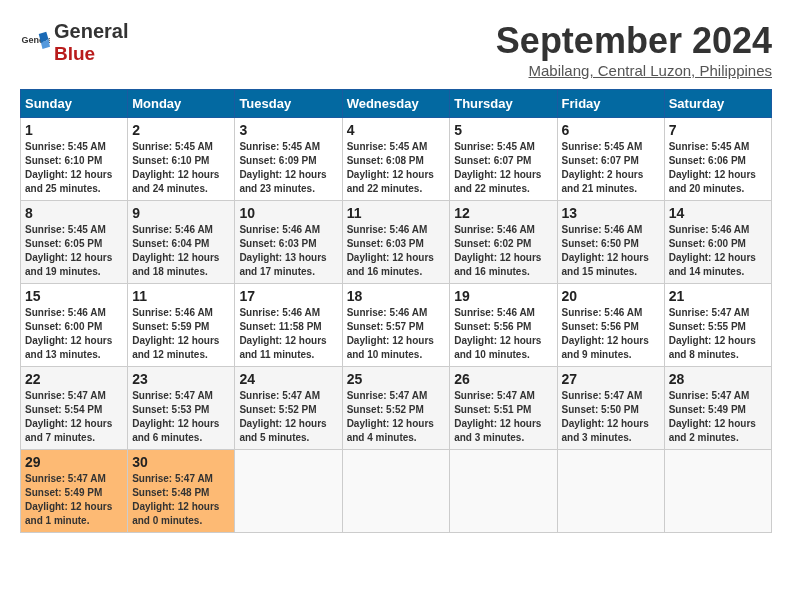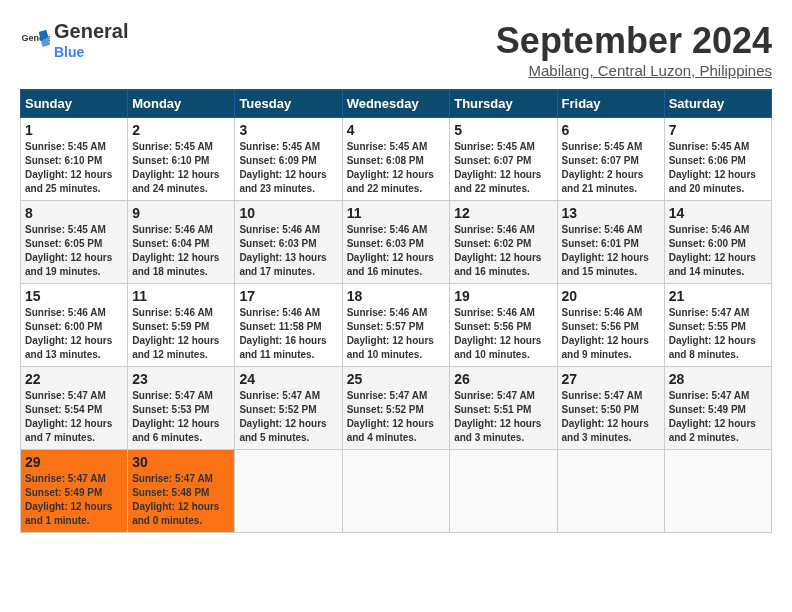--- a/index.html
+++ b/index.html
@@ -38,21 +38,21 @@
       font-size: 15px;
       color: #555;
       text-decoration: underline;
     }
     .calendar {
       width: 100%;
       border-collapse: collapse;
       font-size: 11px;
     }
     .calendar th {
-      background-color: #0c4a6e;
+      background-color: #0369a1;
       color: white;
       padding: 6px 4px;
       text-align: left;
       font-size: 13px;
       font-weight: bold;
       border: 1px solid #1a5aa0;
     }
     .calendar td {
       vertical-align: top;
       border: 1px solid #ccc;
@@ -76,36 +76,36 @@
     .day-info {
       font-size: 10px;
       color: #333;
       line-height: 1.4;
       font-weight: bold;
     }
     .empty-cell {
       background-color: #f9f9f9 !important;
     }
     .calendar tr:last-child td {
-      background-color: #f97316;
+      background-color: #fdba74;
     }
   </style>
 </head>
 <body>
 
 <div class="header-section">
   <div class="logo">
     <svg class="logo-icon" viewBox="0 0 40 40" xmlns="http://www.w3.org/2000/svg">
       <text x="2" y="20" font-size="12" font-weight="bold" fill="#333">General</text>
       <path d="M25 8 L35 5 L38 15 L28 20 Z" fill="#1a6ab5"></path>
       <path d="M28 20 L38 15 L40 25 L30 28 Z" fill="#5599dd"></path>
     </svg>
     <div>
       <span style="font-size:20px;font-weight:bold;color:#333;">General</span><br>
-      <span style="font-size:14px;font-weight:bold;color:#3b82f6;">Blue</span>
+      <span style="font-size:19px;font-weight:bold;color:#b91c1c;">Blue</span>
     </div>
   </div>
   <div class="title-section">
     <div class="month-year">September 2024</div>
     <div class="location">Mabilang, Central Luzon, Philippines</div>
   </div>
 </div>
 
 <table class="calendar">
   <thead>
@@ -216,21 +216,21 @@
         <div class="day-info">
           <span>Sunrise: 5:46 AM</span><br>
           <span>Sunset: 6:02 PM</span><br>
           <span>Daylight: 12 hours and 16 minutes.</span>
         </div>
       </td>
         <td>
         <span class="day-number">13</span>
         <div class="day-info">
           <span>Sunrise: 5:46 AM</span><br>
-          <span>Sunset: 6:01 PM</span><br>
+          <span>Sunset: 6:50 PM</span><br>
           <span>Daylight: 12 hours and 15 minutes.</span>
         </div>
       </td>
         <td>
         <span class="day-number">14</span>
         <div class="day-info">
           <span>Sunrise: 5:46 AM</span><br>
           <span>Sunset: 6:00 PM</span><br>
           <span>Daylight: 12 hours and 14 minutes.</span>
         </div>
@@ -251,21 +251,21 @@
           <span>Sunrise: 5:46 AM</span><br>
           <span>Sunset: 5:59 PM</span><br>
           <span>Daylight: 12 hours and 12 minutes.</span>
         </div>
       </td>
         <td>
         <span class="day-number">17</span>
         <div class="day-info">
           <span>Sunrise: 5:46 AM</span><br>
           <span>Sunset: 11:58 PM</span><br>
-          <span>Daylight: 16 hours and 11 minutes.</span>
+          <span>Daylight: 12 hours and 11 minutes.</span>
         </div>
       </td>
         <td>
         <span class="day-number">18</span>
         <div class="day-info">
           <span>Sunrise: 5:46 AM</span><br>
           <span>Sunset: 5:57 PM</span><br>
           <span>Daylight: 12 hours and 10 minutes.</span>
         </div>
       </td>

